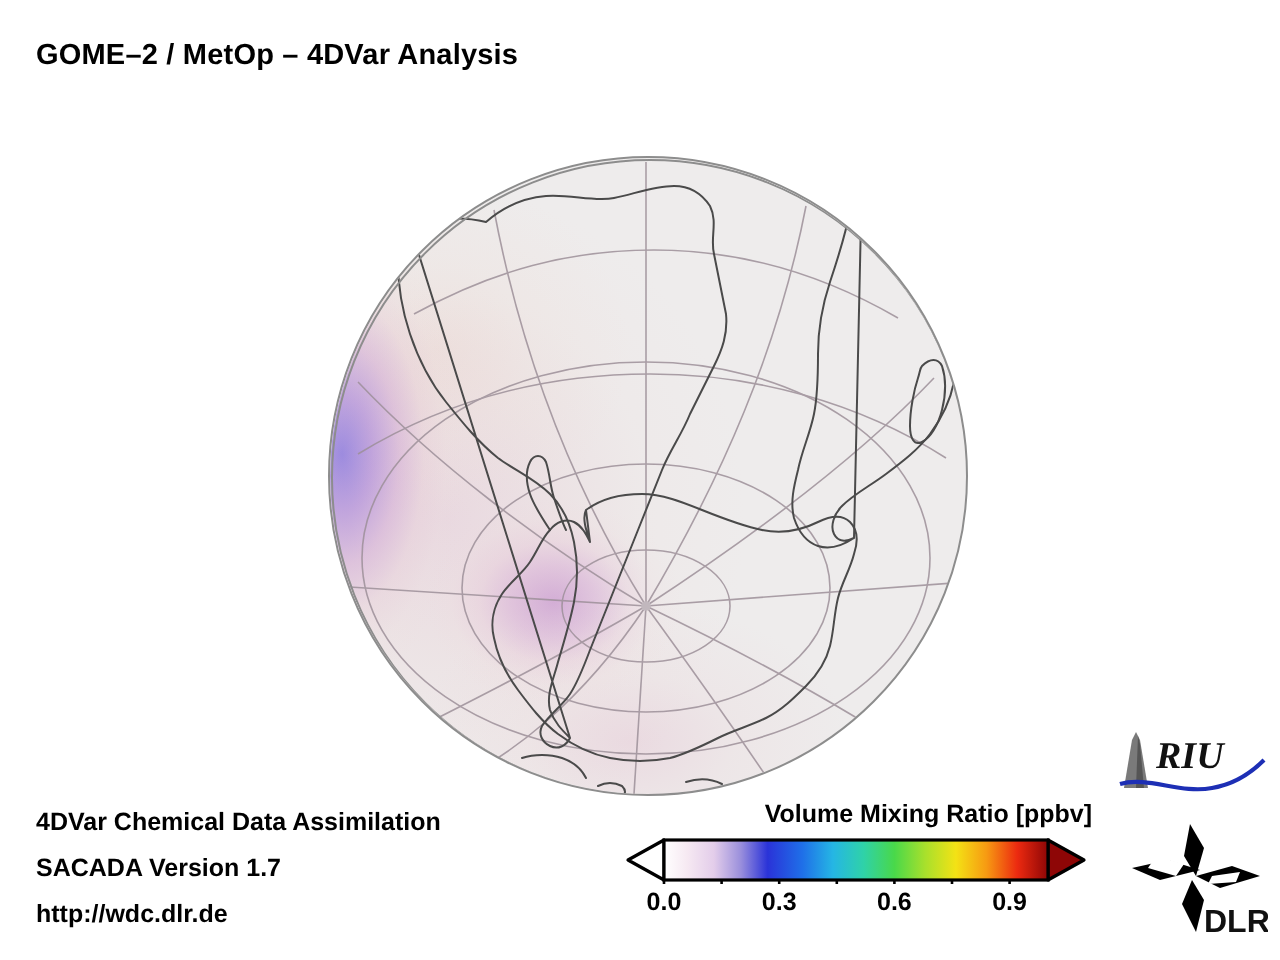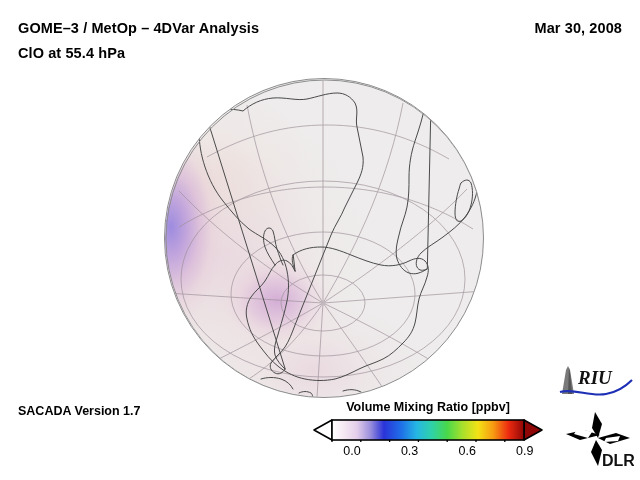--- a/index.html
+++ b/index.html
@@ -124,42 +124,41 @@
   
   #colorbar-block {
     position: absolute;
     left: 310px;
     top: 400px;
     width: 236px;
   }
   #colorbar-title {
     font-size: 12.5px;
     font-weight: bold;
-    text-align: center;
+    text-align: right;
     white-space: nowrap;
     margin-bottom: 4px;
   }
   #colorbar-graphic {
     position: relative;
     width: 236px;
     height: 24px;
   }
   #colorbar-ticklabels {
     position: relative;
     height: 18px;
     margin-top: 2px;
   }
   .tick-label {
     position: absolute;
     top: 0;
     font-size: 12.5px;
-    font-weight: normal;
+    font-weight: bold;
     transform: translateX(-50%);
     white-space: nowrap;
-    margin-left: 20px;
   }
 
   
   #logo-riu {
     position: absolute;
     left: 556px;
     top: 364px;
     width: 78px;
     height: 34px;
   }
@@ -168,26 +167,24 @@
     left: 562px;
     top: 408px;
     width: 72px;
     height: 62px;
   }
 </style>
 </head>
 <body>
 
 <div id="header-left">
-  <div class="hdr-line">GOME–3 / MetOp – 4DVar Analysis</div>
-  <div class="hdr-line">ClO at 55.4 hPa</div>
+  <div class="hdr-line">GOME–2 / MetOp – 4DVar Analysis</div>
 </div>
 
 <div id="header-right">
-  <div class="hdr-line">Mar 30, 2008</div>
 </div>
 
 <div id="globe-panel">
   <div id="globe-disc">
 
     <div class="field-layer" id="field-broad"></div>
     <div class="field-layer" id="field-warm"></div>
     <div class="field-layer" id="field-south"></div>
     <div class="field-layer" id="field-limb"></div>
     <div class="field-layer" id="field-peninsula"></div>
@@ -276,21 +273,23 @@
     </svg>
 
     <svg id="limb-ring" viewBox="0 0 320 320">
       <circle cx="160" cy="160" r="159" fill="none" stroke="#8d8d8d" stroke-width="1"></circle>
     </svg>
 
   </div>
 </div>
 
 <div id="footer-left">
+  <div class="ftr-line">4DVar Chemical Data Assimilation</div>
   <div class="ftr-line">SACADA Version 1.7</div>
+  <div class="ftr-line">http://wdc.dlr.de</div>
 </div>
 
 <div id="colorbar-block">
   <div id="colorbar-title">Volume Mixing Ratio [ppbv]</div>
 
   <div id="colorbar-graphic">
     <svg viewBox="0 0 236 24" width="236" height="24">
       <defs>
         <linearGradient id="cbgrad" x1="0" y1="0" x2="1" y2="0">
             <stop offset="0%" stop-color="#ffffff"></stop>

